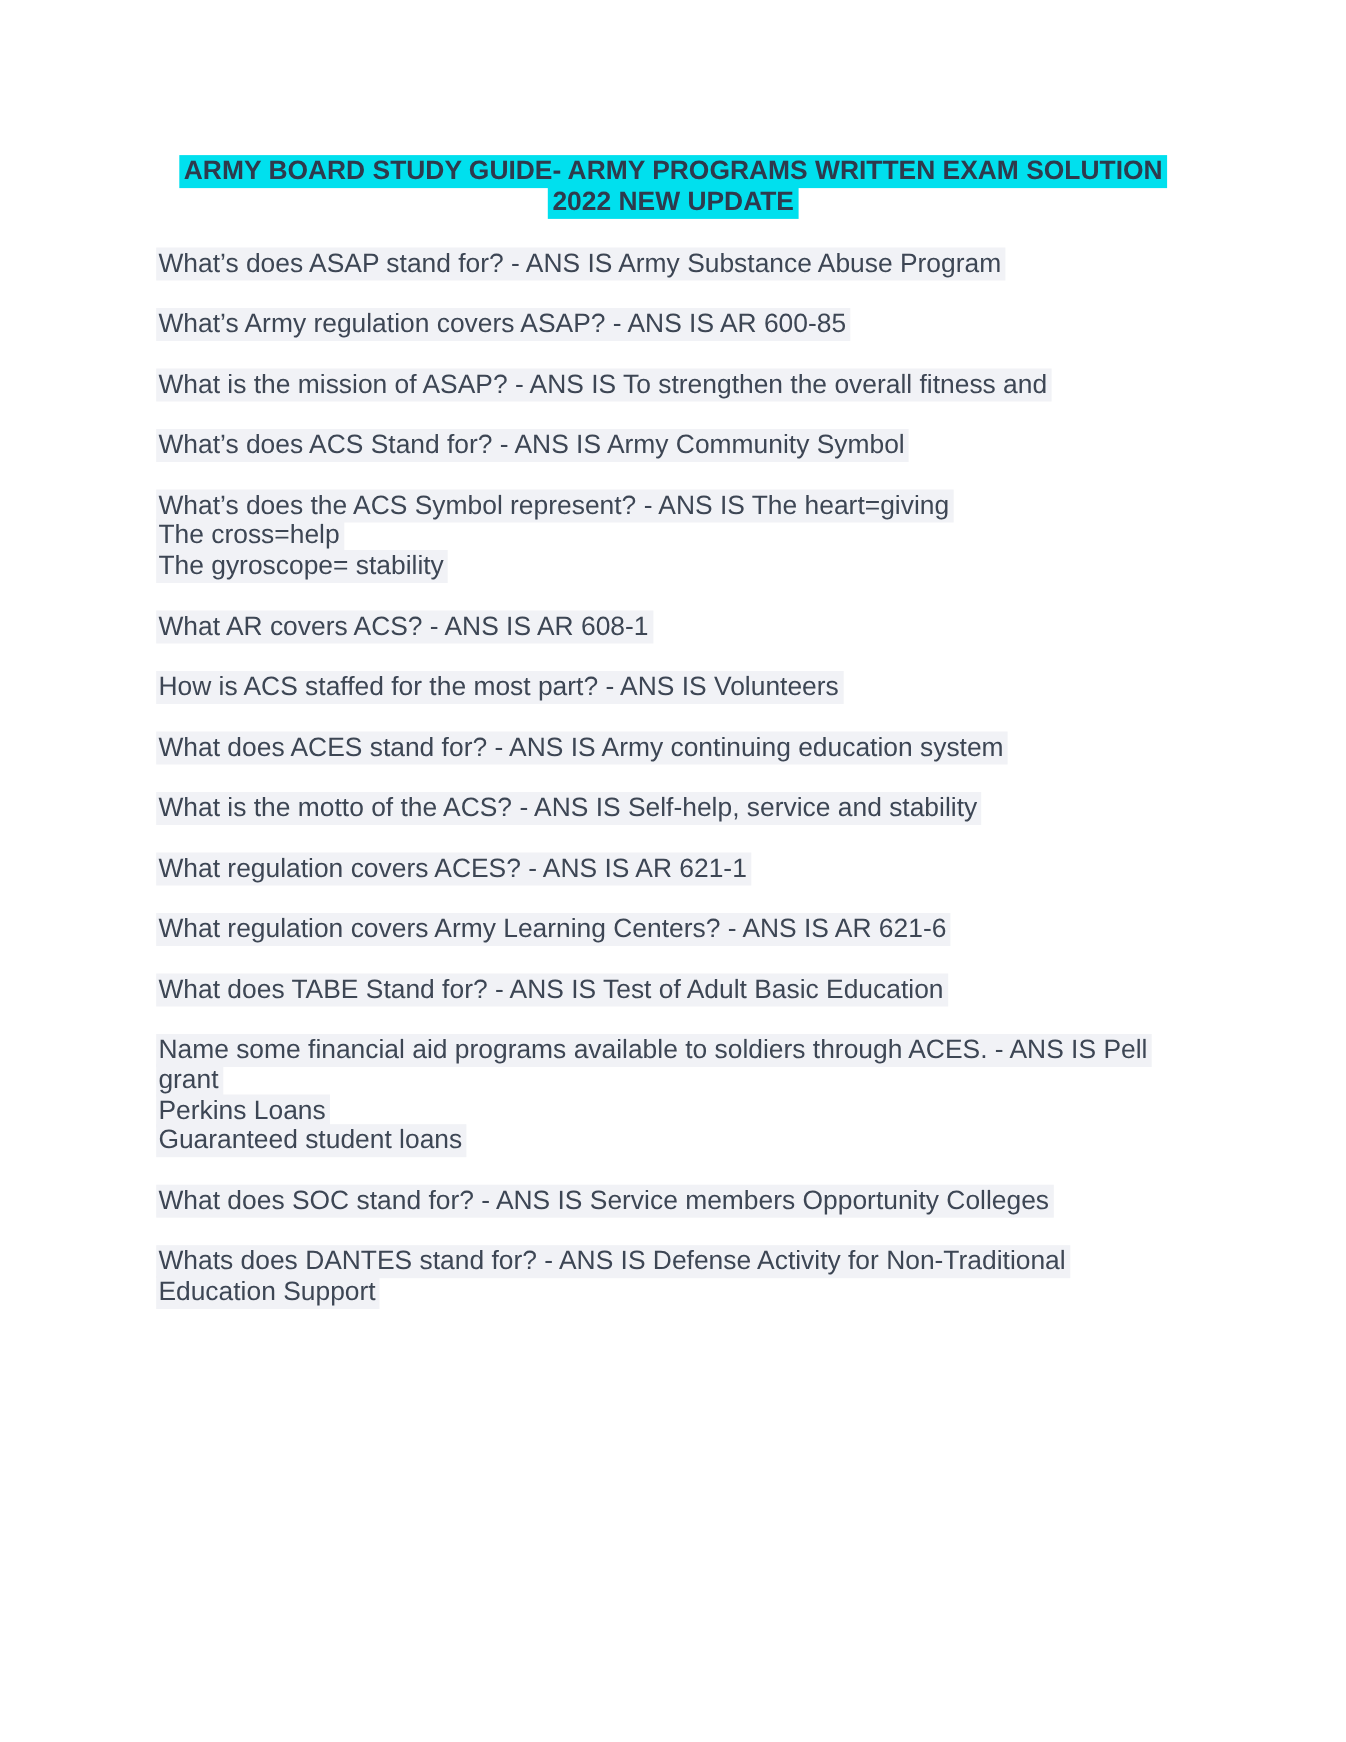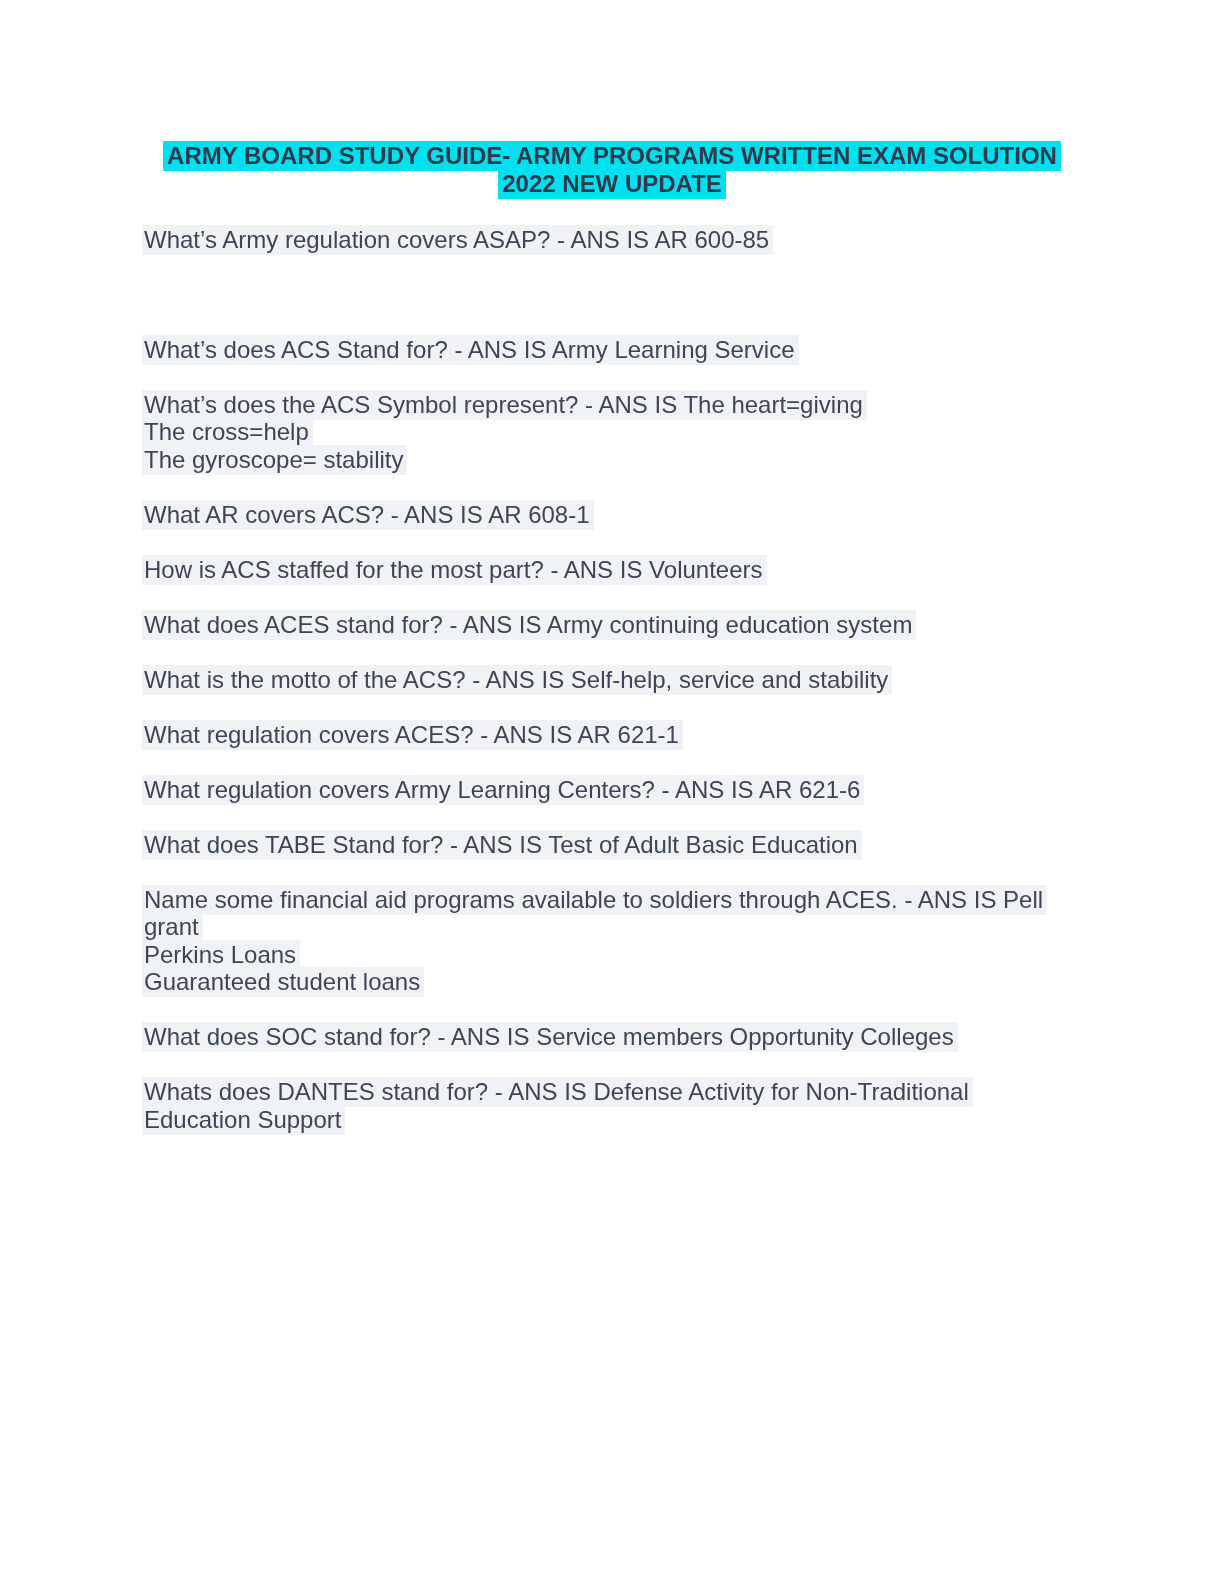--- a/index.html
+++ b/index.html
@@ -46,23 +46,24 @@
     padding: 1px 4px 2px 2px;
     margin-left: -2px;
   }
 </style>
 </head>
 <body>
 
 <div class="page">
   <h1 class="title"><span class="hl-cyan">ARMY BOARD STUDY GUIDE- ARMY PROGRAMS WRITTEN EXAM SOLUTION</span><br><span class="hl-cyan">2022 NEW UPDATE</span></h1>
   <main class="content">
+      <p class="qa"><span class="hl">What’s does ASAP stand for? - ANS IS Army Substance Abuse Program</span></p>
       <p class="qa"><span class="hl">What’s Army regulation covers ASAP? - ANS IS AR 600-85</span></p>
-      <p class="qa"><br></p>
-      <p class="qa"><span class="hl">What’s does ACS Stand for? - ANS IS Army Learning Service</span></p>
+      <p class="qa"><span class="hl">What is the mission of ASAP? - ANS IS To strengthen the overall fitness and</span><br></p>
+      <p class="qa"><span class="hl">What’s does ACS Stand for? - ANS IS Army Community Symbol</span></p>
       <p class="qa"><span class="hl">What’s does the ACS Symbol represent? - ANS IS The heart=giving</span><br><span class="hl">The cross=help</span><br><span class="hl">The gyroscope= stability</span></p>
       <p class="qa"><span class="hl">What AR covers ACS? - ANS IS AR 608-1</span></p>
       <p class="qa"><span class="hl">How is ACS staffed for the most part? - ANS IS Volunteers</span></p>
       <p class="qa"><span class="hl">What does ACES stand for? - ANS IS Army continuing education system</span></p>
       <p class="qa"><span class="hl">What is the motto of the ACS? - ANS IS Self-help, service and stability</span></p>
       <p class="qa"><span class="hl">What regulation covers ACES? - ANS IS AR 621-1</span></p>
       <p class="qa"><span class="hl">What regulation covers Army Learning Centers? - ANS IS AR 621-6</span></p>
       <p class="qa"><span class="hl">What does TABE Stand for? - ANS IS Test of Adult Basic Education</span></p>
       <p class="qa"><span class="hl">Name some financial aid programs available to soldiers through ACES. - ANS IS Pell</span><br><span class="hl">grant</span><br><span class="hl">Perkins Loans</span><br><span class="hl">Guaranteed student loans</span></p>
       <p class="qa"><span class="hl">What does SOC stand for? - ANS IS Service members Opportunity Colleges</span></p>

